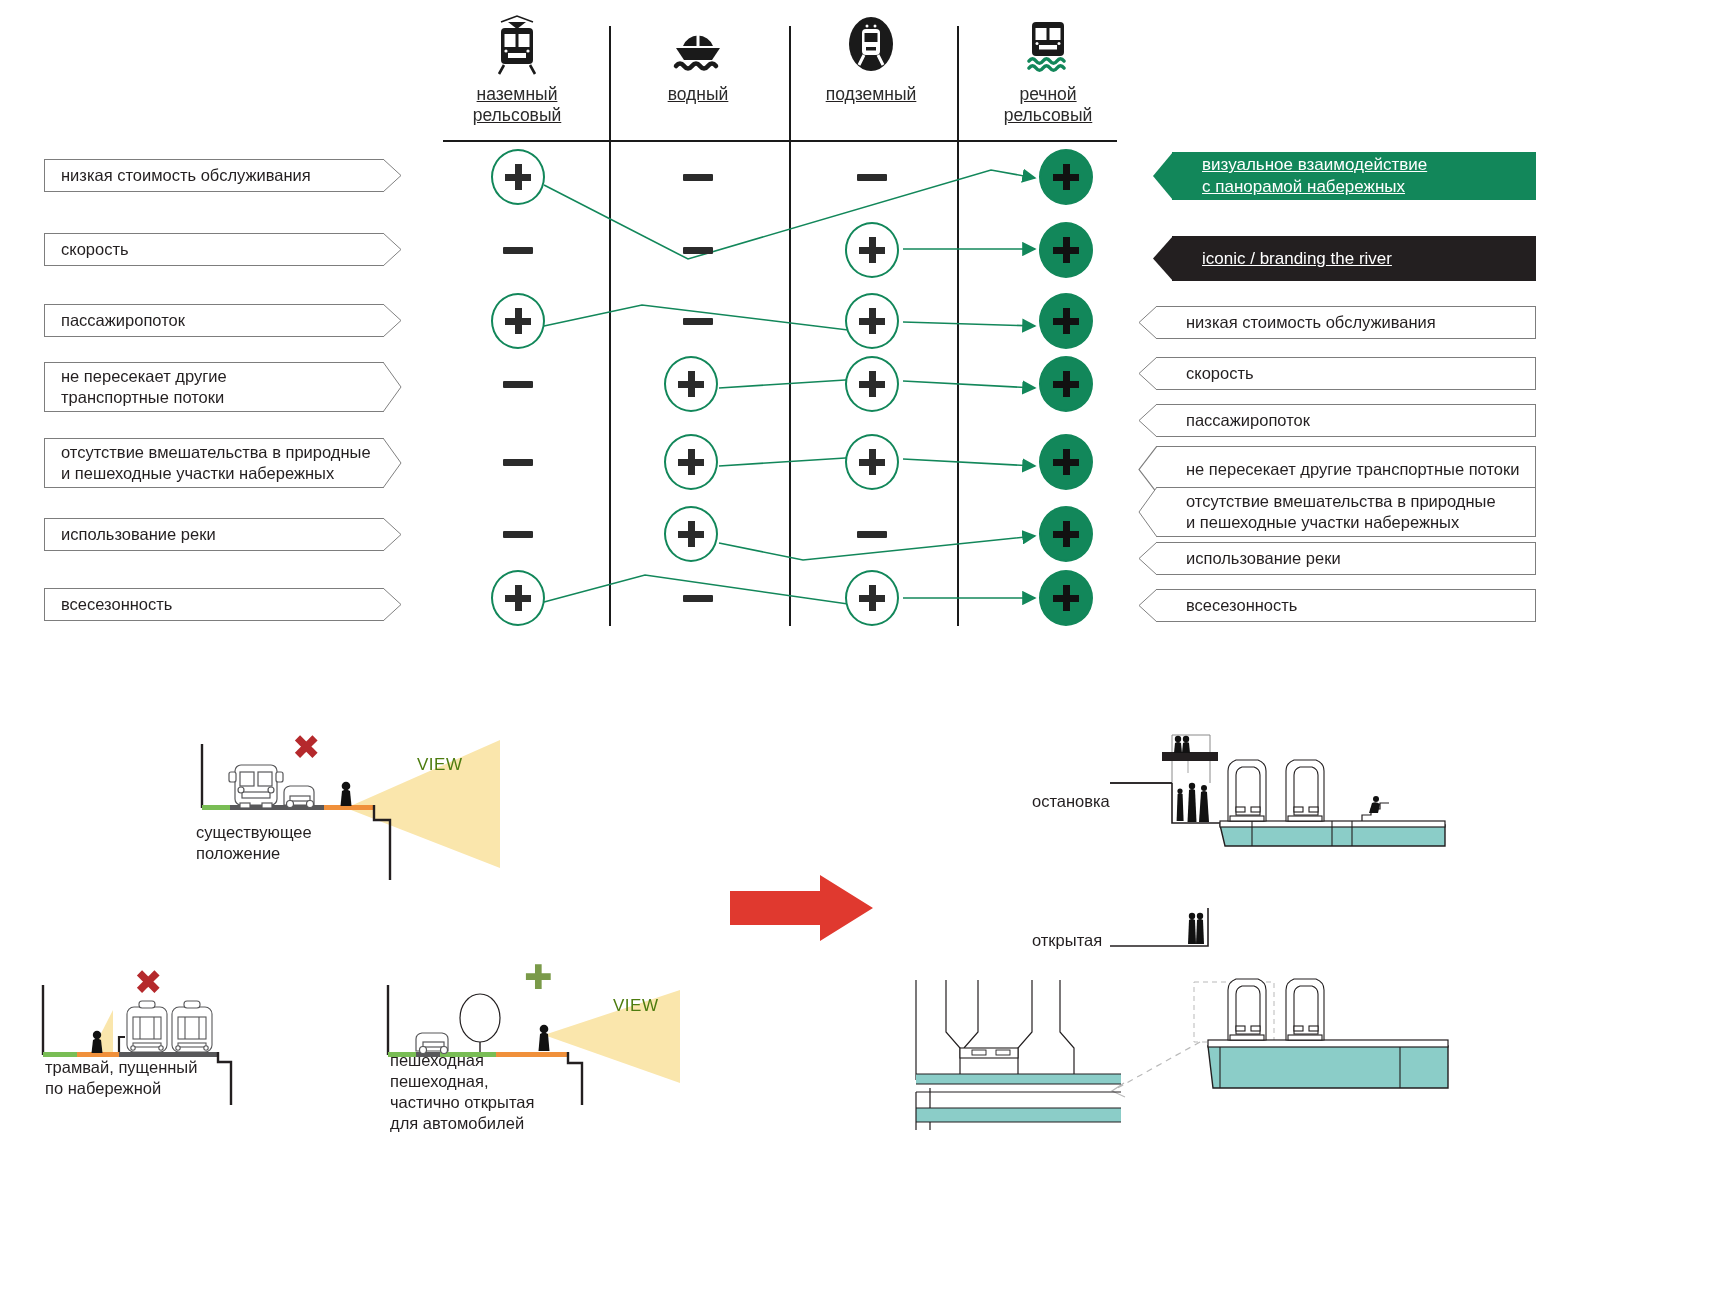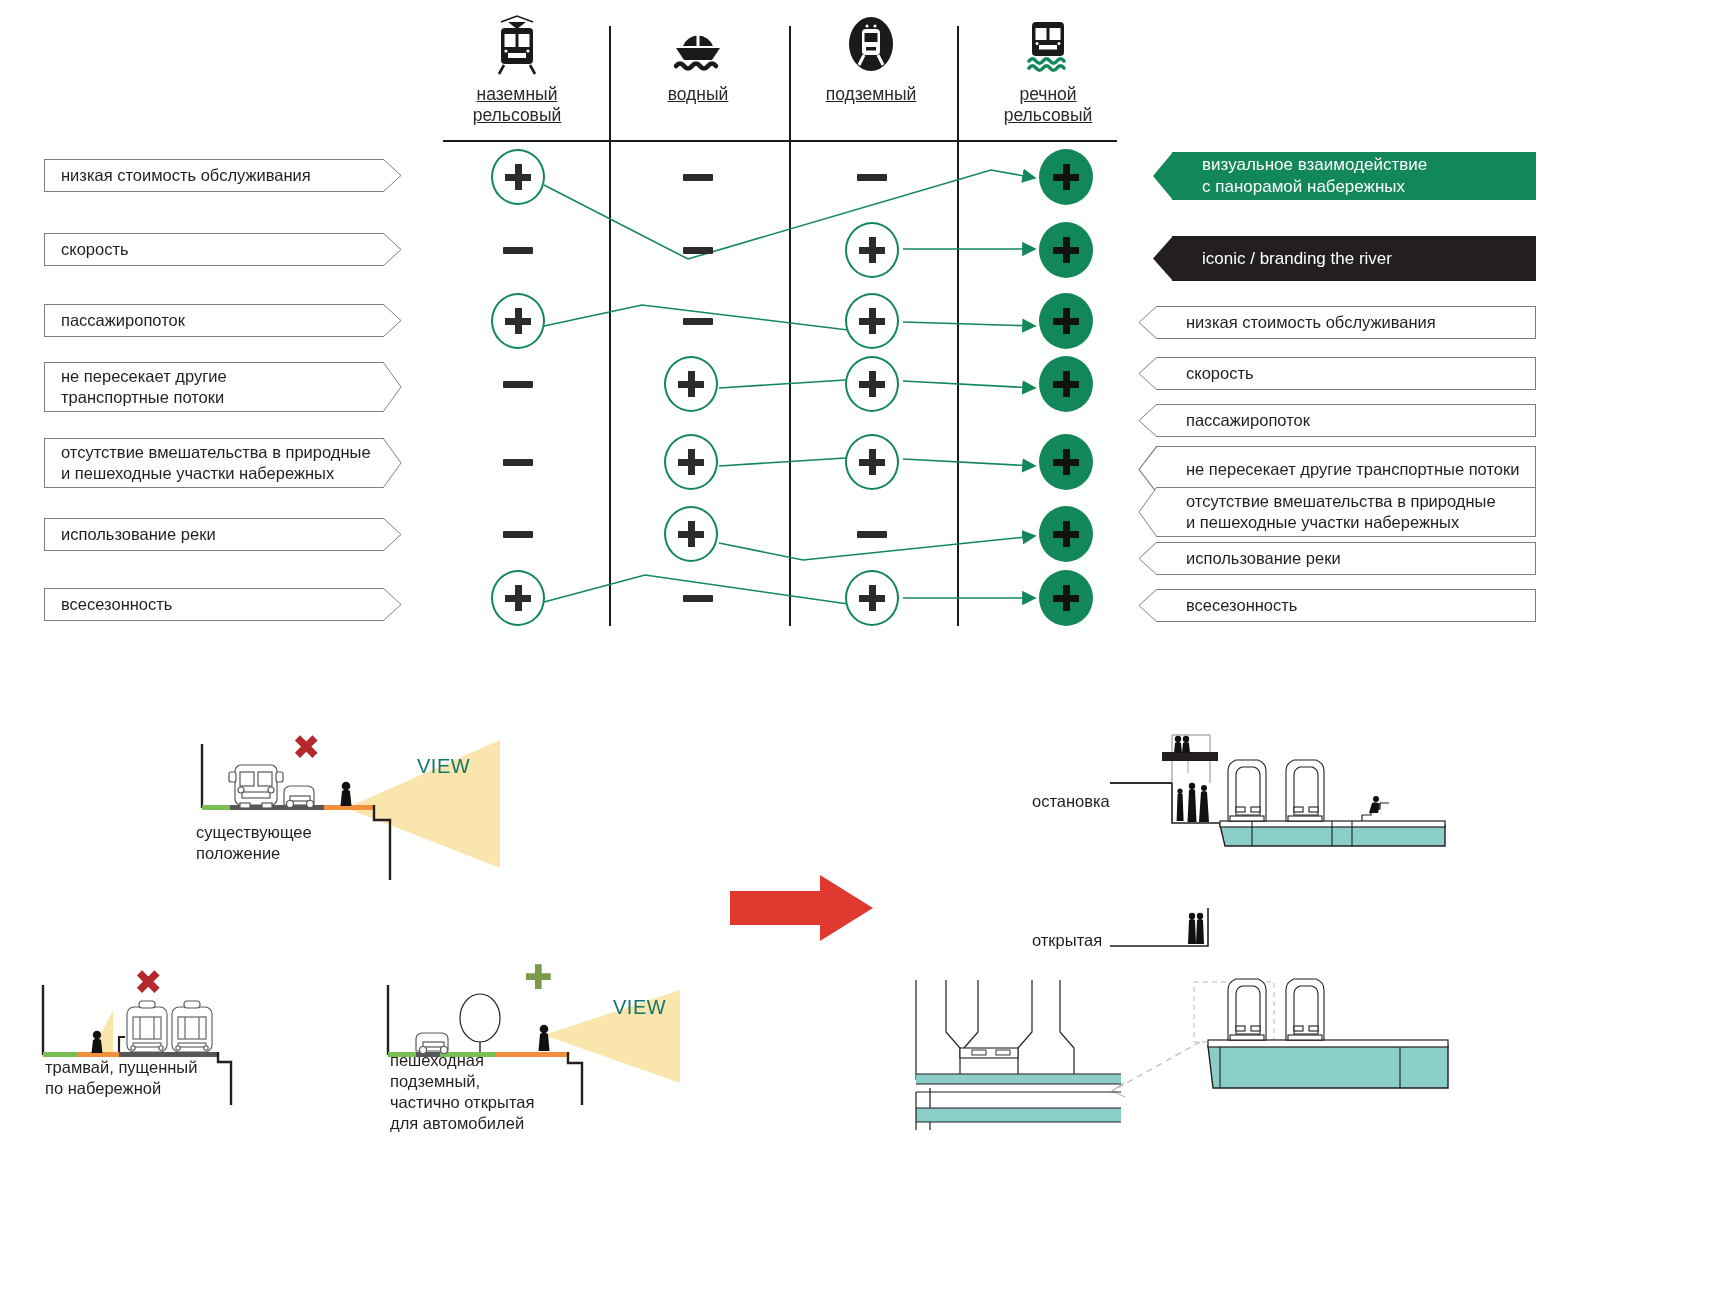--- a/index.html
+++ b/index.html
@@ -68,20 +68,21 @@
   .chev-right .tipl svg{display:block;width:100%;height:100%;}
 
   .banner{
     position:absolute;
     box-sizing:border-box;
     display:flex;align-items:center;
     padding-left:30px;
     color:#fff;
     font-size:17px;
     line-height:22px;
+    text-decoration:underline;
   }
   .banner.green{background:#12875a;}
   .banner.black{background:#231f20;}
   .banner .notch{position:absolute;left:-19px;top:0;bottom:0;width:20px;}
   .banner .notch svg{display:block;width:100%;height:100%;}
 
   
   .mark{position:absolute;width:62px;height:62px;display:flex;align-items:center;justify-content:center;}
   .mark .minus{width:30px;height:7px;background:#2b2b2b;border-radius:1px;}
   .mark .circ{
@@ -90,21 +91,21 @@
   }
   .mark .circ.solid{background:#12875a;border-color:#12875a;}
   .plusglyph{position:relative;width:26px;height:26px;}
   .plusglyph i{position:absolute;background:#2b2b2b;}
   .plusglyph i.h{left:0;top:9.5px;width:26px;height:7px;}
   .plusglyph i.v{top:0;left:9.5px;height:26px;width:7px;}
   .circ.solid .plusglyph i{background:#111;}
 
   
   .cap{position:absolute;font-size:16.5px;line-height:21px;color:#231f20;}
-  .viewtxt{position:absolute;font-size:20px;color:#0f766e;letter-spacing:.5px;}
+  .viewtxt{position:absolute;font-size:17px;color:#4d7c0f;letter-spacing:.5px;}
   .xmark{position:absolute;color:#b5292c;font-size:34px;font-weight:bold;line-height:1;}
   .pmark{position:absolute;color:#7a9a49;font-size:34px;font-weight:bold;line-height:1;}
 </style>
 </head>
 <body>
 
 <div class="col-head" style="left:437px;top:14px;">
   <div class="ico">
     <svg width="52" height="62" viewBox="0 0 52 62">
       <path d="M10 8 L26 2 L42 8" stroke="#1a1a1a" stroke-width="1.6" fill="none"></path>
@@ -648,21 +649,21 @@
 
   <g fill="#111">
       <circle cx="164" cy="64" r="4.3"></circle>
       <path d="M160 69 q4 -3 8 0 l1.5 17 h-11 z"></path>
     </g>
 </svg>
 <div class="pmark" style="left:524px;top:960px;">✚</div>
 <div class="viewtxt" style="left:613px;top:996px;">VIEW</div>
 <div class="cap" style="left:390px;top:1050px;width:240px;">
   <div>пешеходная</div>
-  <div>подземный,</div>
+  <div>пешеходная,</div>
   <div>частично открытая</div>
   <div>для автомобилей</div>
 </div>
 
 <svg class="abs" style="left:730px;top:875px;width:145px;height:70px;">
   <path d="M0 16 L90 16 L90 0 L143 33 L90 66 L90 50 L0 50 z" fill="#e0392f"></path>
 </svg>
 
 <div class="cap" style="left:1032px;top:791px;">остановка</div>
 <svg class="abs" style="left:1100px;top:725px;width:390px;height:125px;">

